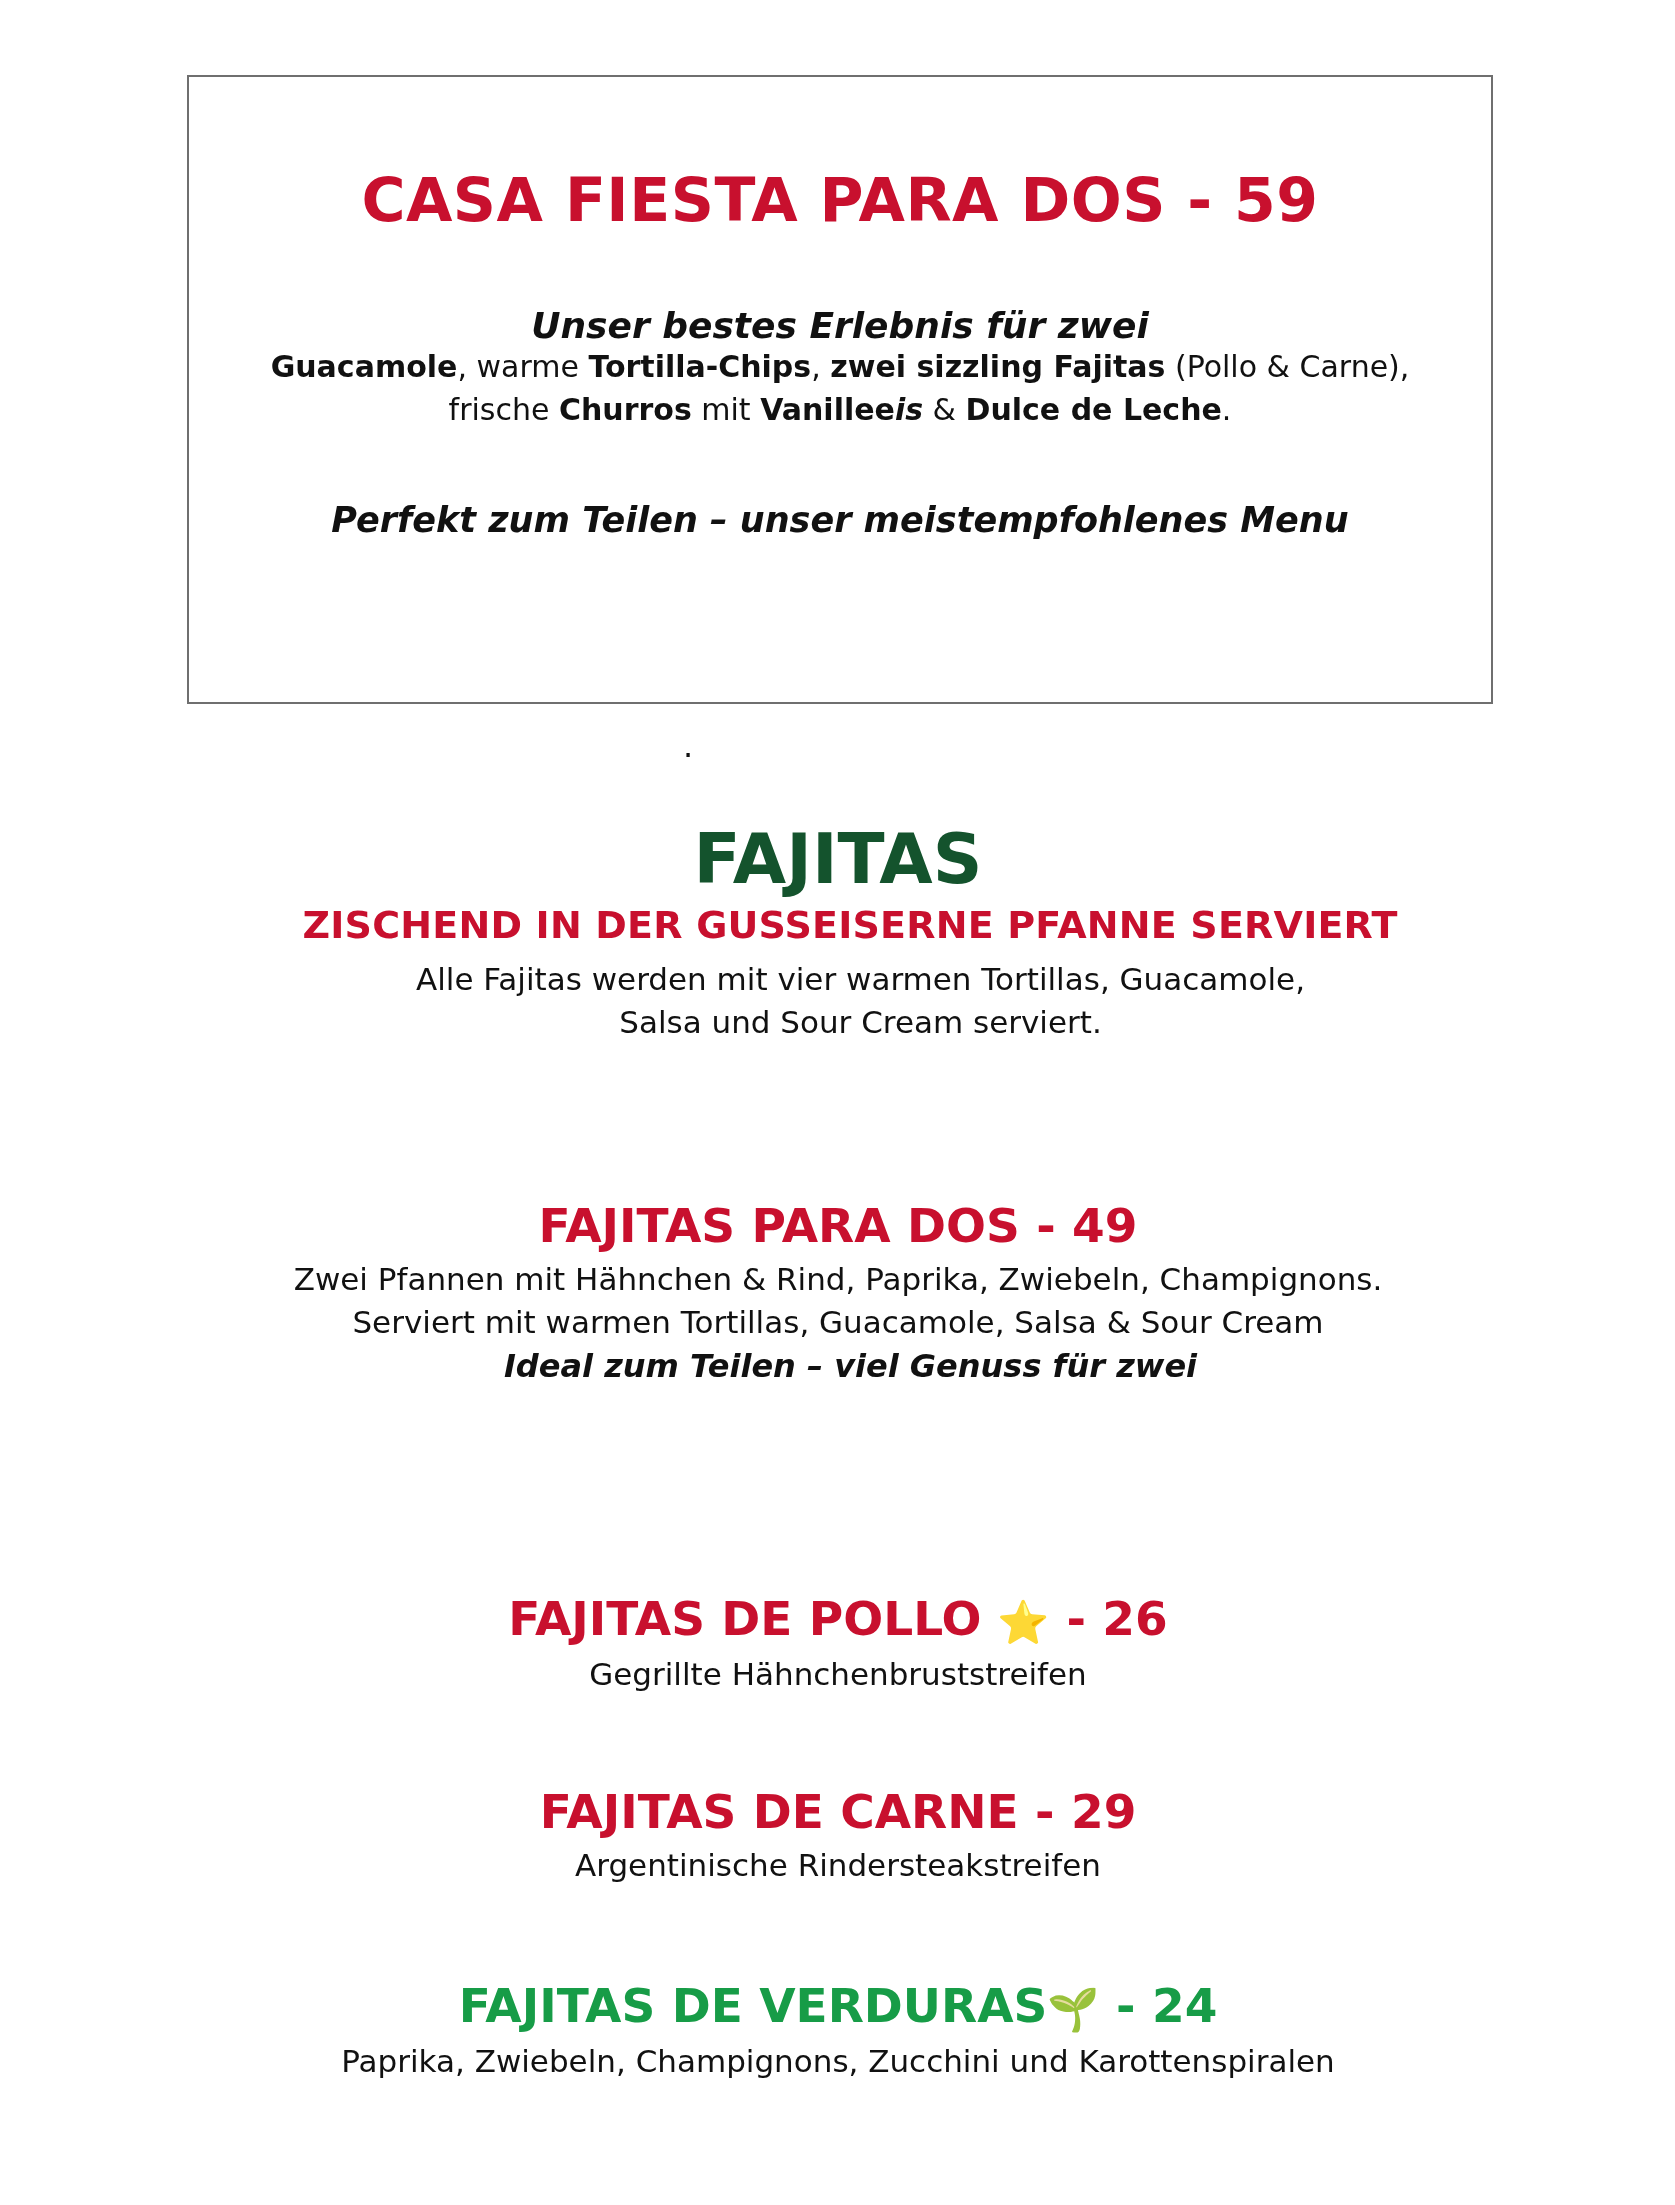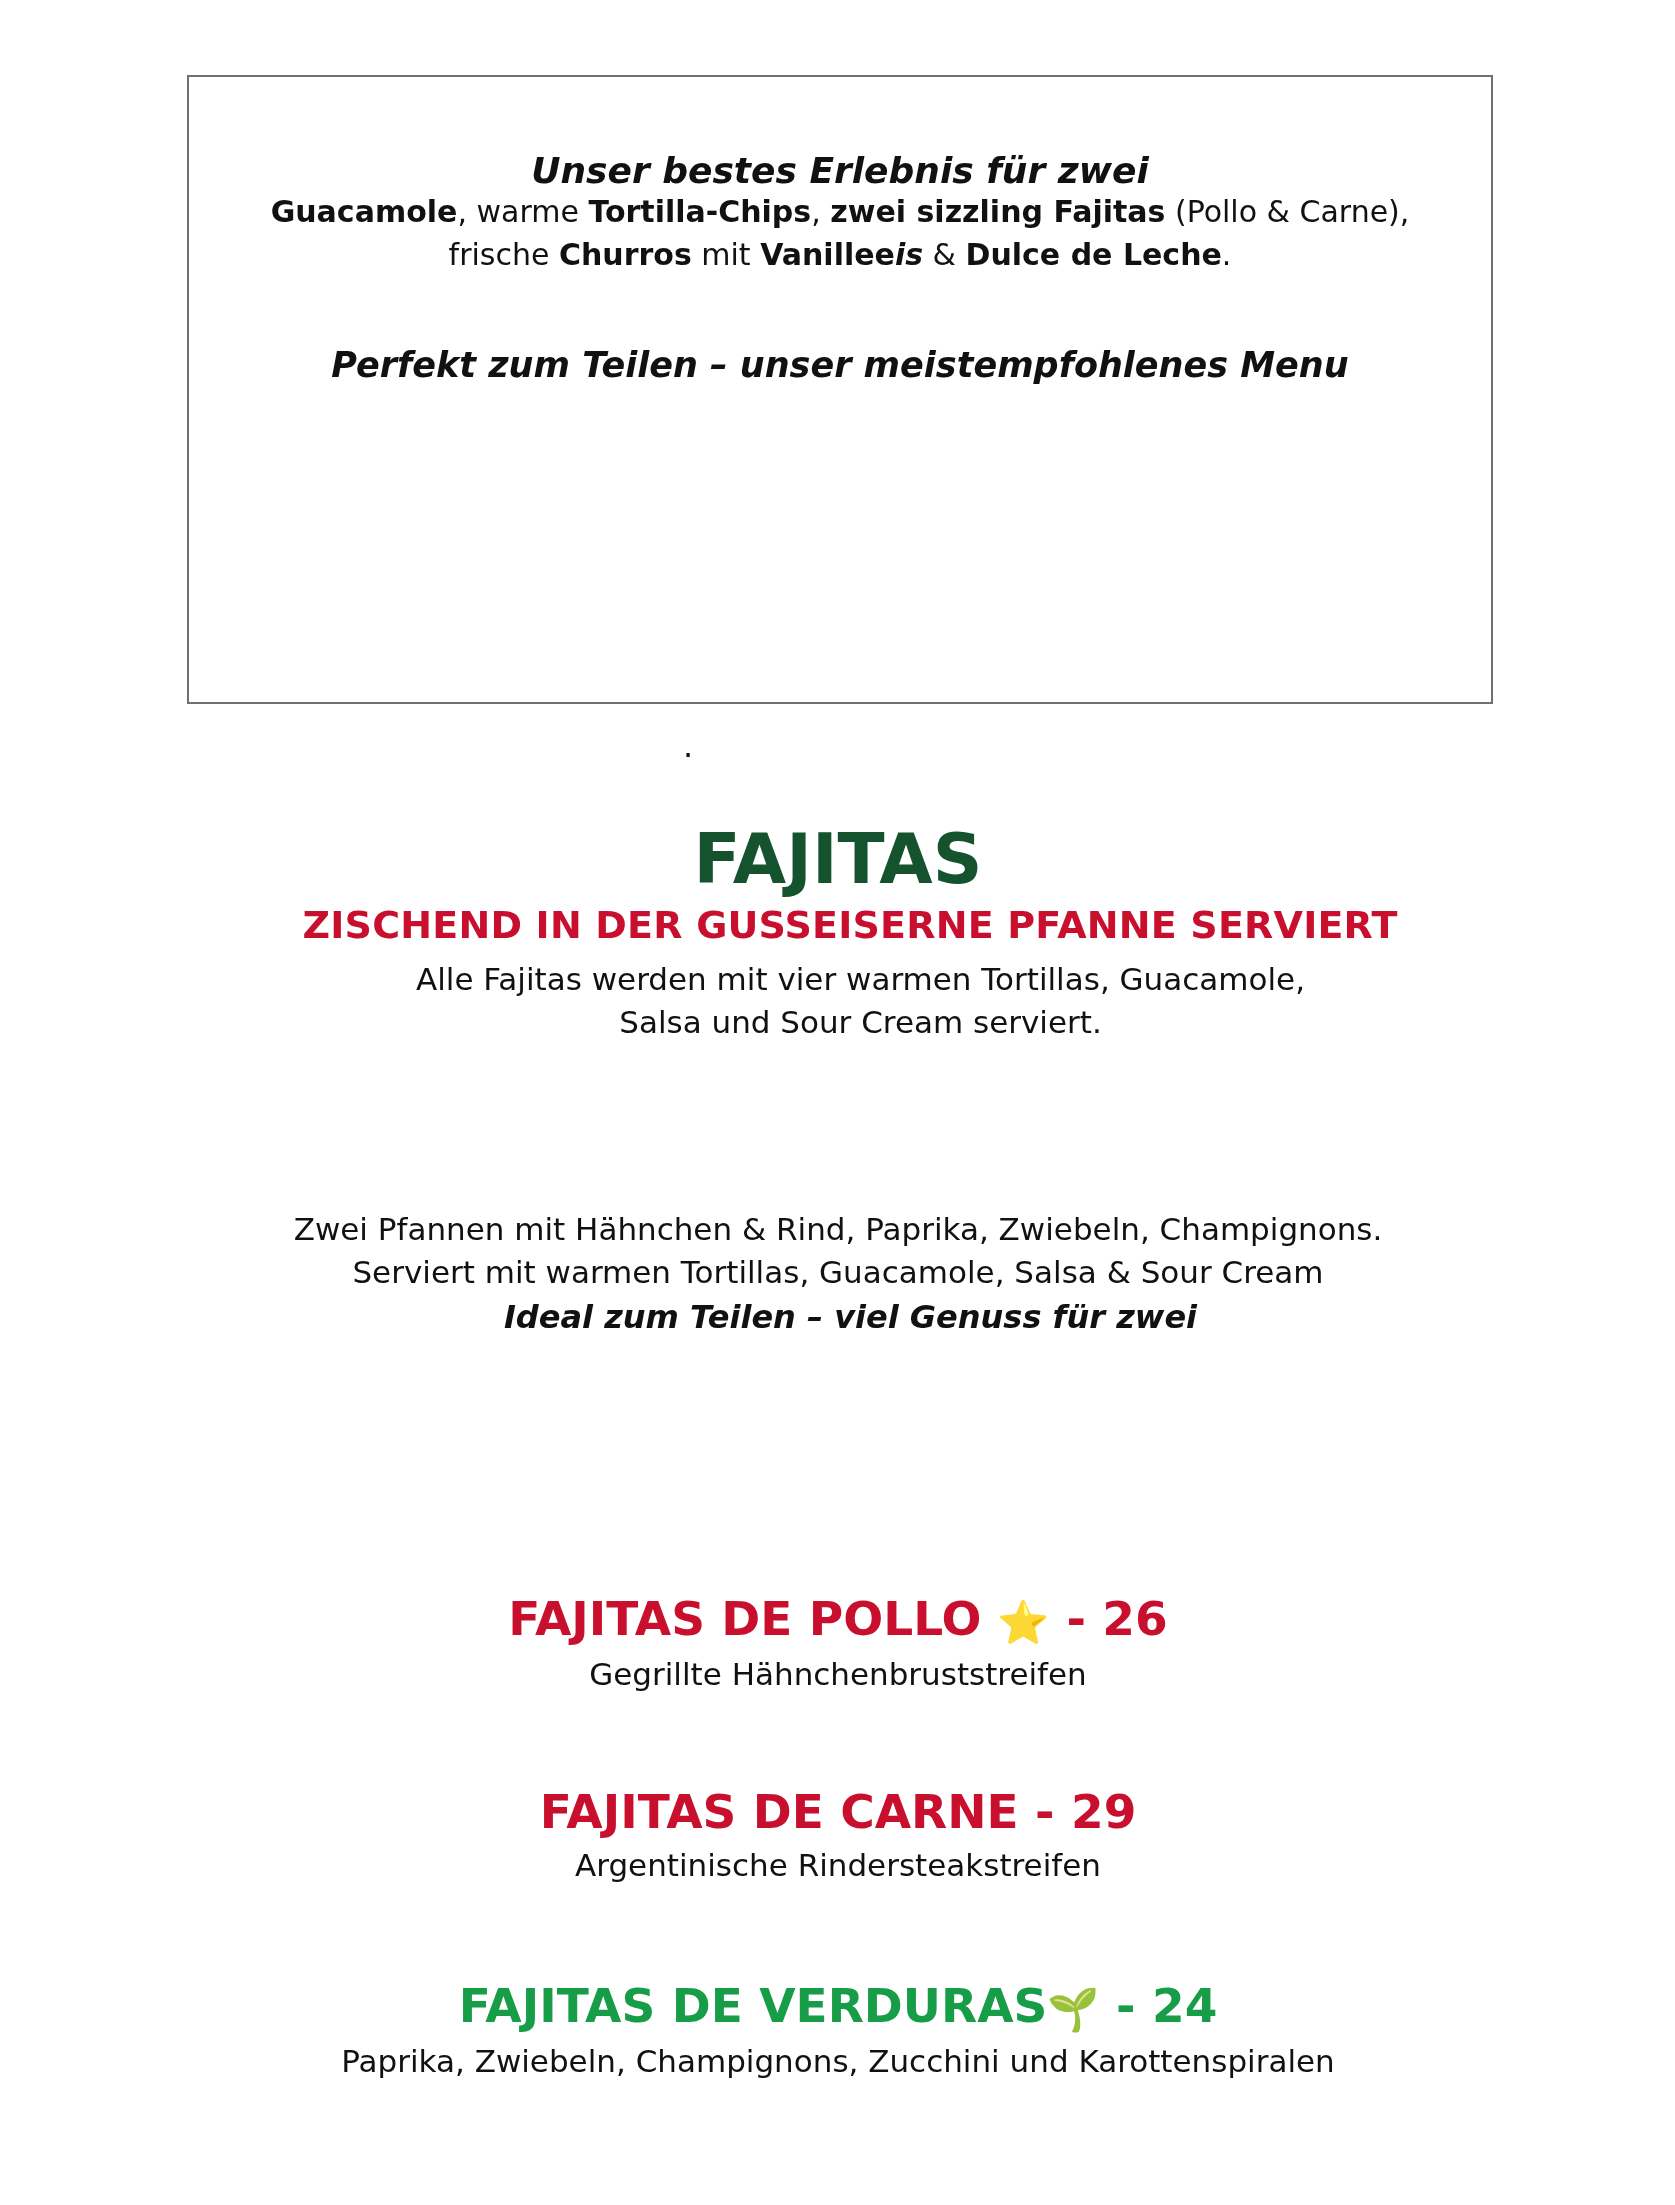--- a/index.html
+++ b/index.html
@@ -139,40 +139,42 @@
     color: #111;
     padding-left: 25px;
   }
 </style>
 </head>
 <body>
 
 <div class="page">
 
   <div class="feature-box">
+    <div class="feature-title">CASA FIESTA PARA DOS  - 59</div>
     <div class="feature-sub">Unser bestes Erlebnis für zwei</div>
     <div class="feature-desc">
       <div id="feat-line-1"><b>Guacamole</b>, warme <b>Tortilla-Chips</b>, <b>zwei sizzling Fajitas</b> (Pollo &amp; Carne),</div>
       <div id="feat-line-2">frische <b>Churros</b> mit <b>Vanillee</b><b><i>is</i></b> &amp; <b>Dulce de Leche</b>.</div>
     </div>
     <div class="feature-note">Perfekt zum Teilen – unser meistempfohlenes Menu</div>
   </div>
 
   <div class="stray-dot">.</div>
 
   <div class="section" style="top:824px;">
     <div class="section-title">FAJITAS</div>
     <div class="section-subtitle">ZISCHEND IN DER GUSSEISERNE PFANNE SERVIERT</div>
     <div class="section-desc">
       <div>Alle Fajitas werden mit vier warmen Tortillas, Guacamole,</div>
       <div>Salsa  und Sour Cream serviert.</div>
     </div>
   </div>
 
   <div class="item" style="top:1201px;">
+    <div class="item-name">FAJITAS PARA DOS  - 49</div>
     <div class="item-desc">
       <div>Zwei Pfannen mit Hähnchen &amp; Rind, Paprika, Zwiebeln, Champignons.</div>
       <div>Serviert mit warmen Tortillas, Guacamole, Salsa &amp; Sour Cream</div>
     </div>
     <div class="item-note">Ideal zum Teilen – viel Genuss für zwei</div>
   </div>
 
   <div class="item" style="top:1594px;">
     <div class="item-name">
       <span>FAJITAS DE POLLO </span><span class="badge">⭐</span><span>  - 26</span>

